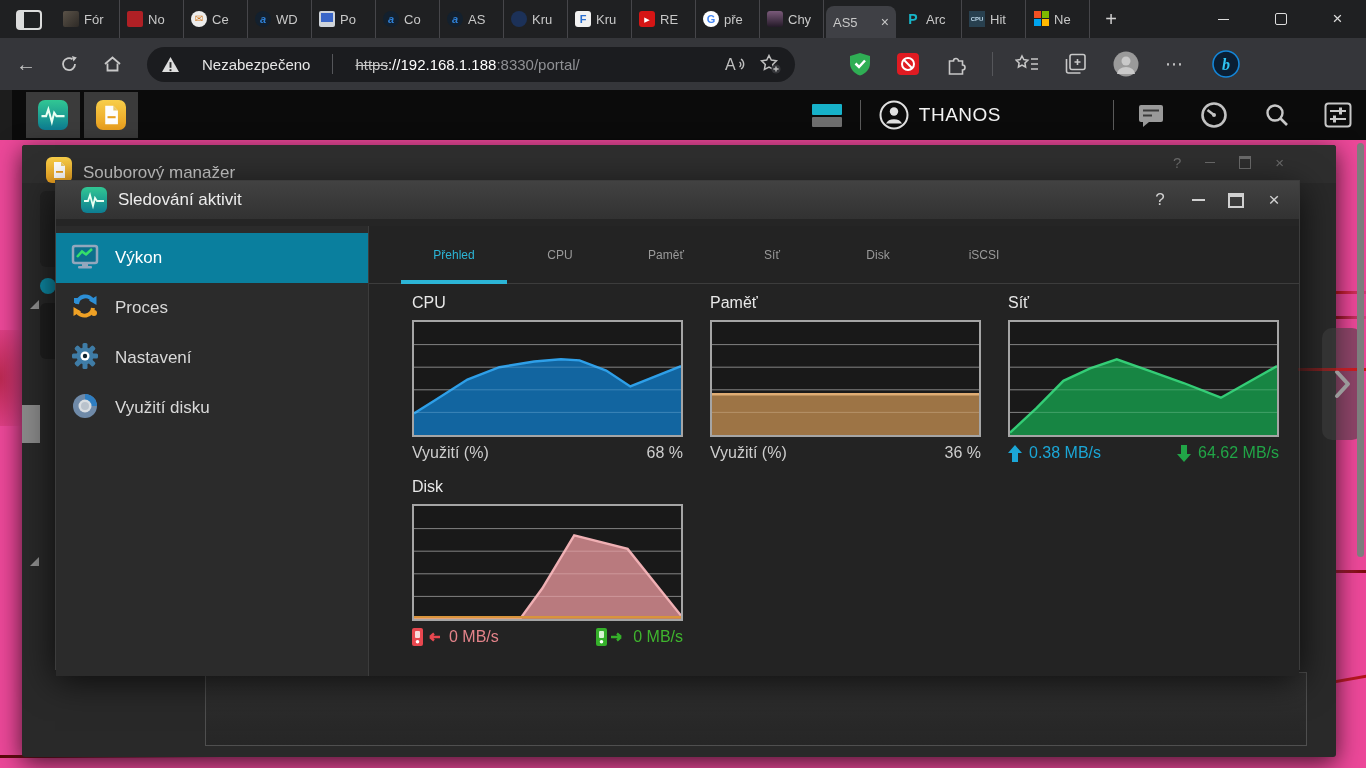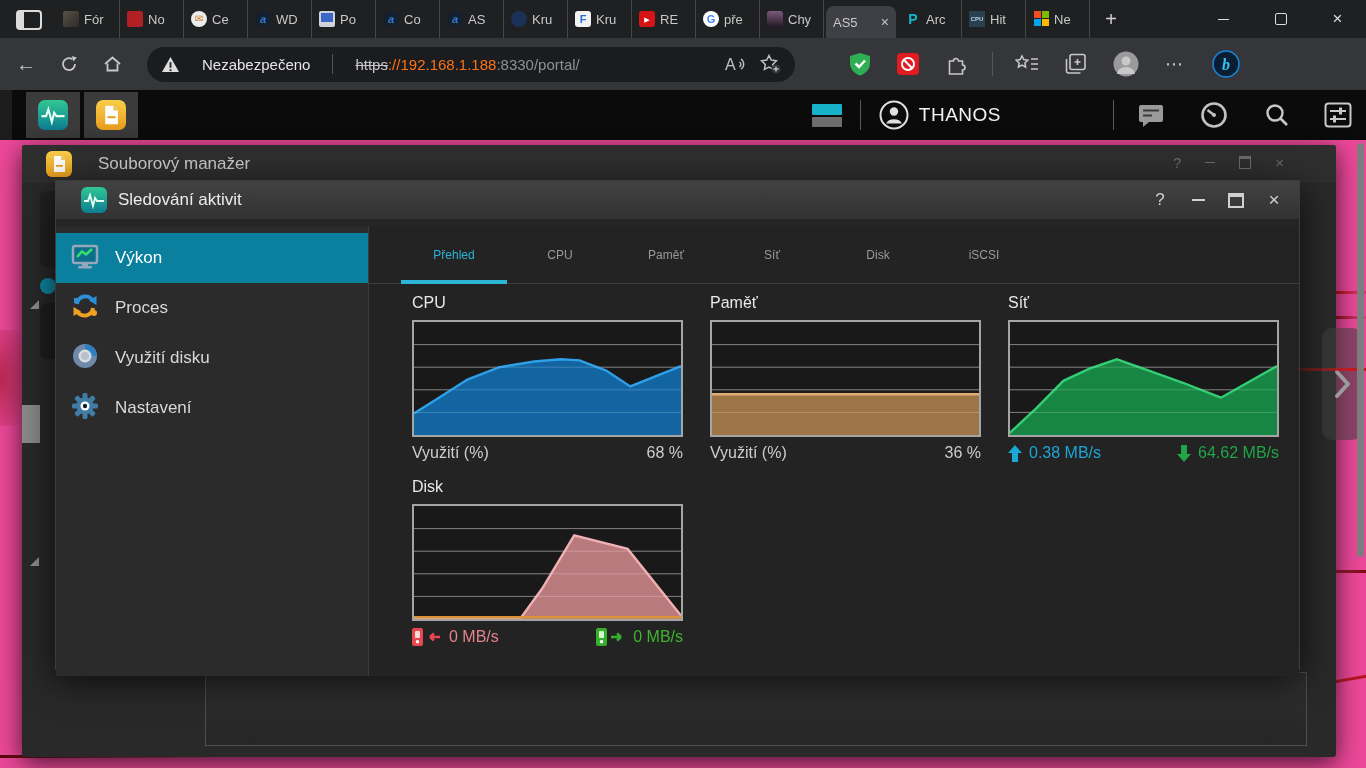--- a/index.html
+++ b/index.html
@@ -45,21 +45,21 @@
   .toolbar{position:absolute;left:0;top:38px;width:1366px;height:52px;background:#35363a;
            display:flex;align-items:center;}
   .nav-ico{width:34px;height:34px;display:flex;align-items:center;justify-content:center;
            color:#c8c8c8;font-size:20px;margin-left:9px;}
   .addressbar{margin-left:18px;width:648px;height:35px;border-radius:18px;background:#1b1c1f;
               display:flex;align-items:center;padding:0 14px;gap:22px;box-sizing:border-box;}
   .addr-warning-label{color:#e6e6e6;font-size:15px;}
   .addr-div{width:1px;height:20px;background:#55565a;}
   .addr-url{font-size:15px;white-space:nowrap;}
   .url-scheme{color:#c8c8c8;text-decoration:line-through;}
-  .url-host{color:#f97316;}
+  .url-host{color:#ffffff;}
   .url-path{color:#8f9094;}
   .pill-right{margin-left:auto;display:flex;align-items:center;gap:12px;}
   .tb-ico{display:flex;align-items:center;justify-content:center;margin-left:26px;}
   .tb-div{width:1px;height:24px;background:#55565a;margin-left:24px;}
   .more-dots{color:#c8c8c8;font-size:18px;letter-spacing:1px;}
   
   .desktop{position:absolute;left:0;top:90px;width:1366px;height:678px;background:#ec4899;}
   .streak{position:absolute;pointer-events:none;}
   
   .nastaskbar{position:absolute;left:0;top:0;width:1366px;height:50px;background:#0b0b0b;
@@ -70,21 +70,21 @@
   .nas-right{margin-left:auto;display:flex;align-items:center;padding-right:14px;}
   .status-widget{display:flex;flex-direction:column;gap:2px;}
   .status-widget .bar1{width:30px;height:11px;background:#17b2ca;border-radius:1px;}
   .status-widget .bar2{width:30px;height:10px;background:#6e6e6e;border-radius:1px;}
   .nas-div{width:1px;height:30px;background:#5a5a5a;margin:0 18px;}
   .nas-user-name{color:#f2f2f2;font-size:19px;letter-spacing:.5px;margin-left:10px;}
   .nas-ico{display:flex;align-items:center;justify-content:center;}
   
   .fm-window{position:absolute;left:22px;top:55px;width:1314px;height:612px;background:#292929;
              border-radius:3px;box-shadow:0 6px 24px rgba(0,0,0,.7);z-index:2;}
-  .fm-titlebar{height:38px;display:flex;align-items:center;gap:26px;padding-left:24px;background:#2e2e2e;
+  .fm-titlebar{height:38px;display:flex;align-items:flex-end;gap:11px;padding-left:24px;background:#2e2e2e;
                border-radius:3px 3px 0 0;}
   .fm-title{color:#c9c9c9;font-size:17px;}
   .fm-controls{position:absolute;right:52px;top:9px;display:flex;gap:24px;color:#6a6a6a;font-size:15px;align-items:center;}
   .fm-min{width:10px;border-top:1.5px solid #6a6a6a;display:inline-block;}
   .fm-max{width:10px;height:9px;border:1.5px solid #6a6a6a;border-top-width:3px;display:inline-block;}
   .fm-frag{position:absolute;background:#222;border-radius:6px;}
   .fm-tri{position:absolute;width:0;height:0;border-bottom:9px solid #8f8f8f;border-left:9px solid transparent;}
   .fm-scrollthumb{position:absolute;left:0;top:260px;width:18px;height:38px;background:#8a8a8a;}
   .fm-bottom-panel{position:absolute;left:183px;top:527px;width:1100px;height:72px;
                    border:1px solid #4f4f4f;background:linear-gradient(#303030,#262626);}
@@ -457,40 +457,40 @@
                   <path d="M7 13 A 8.5 8.5 0 0 1 23 10" fill="none" stroke="#2d8fd6" stroke-width="4"></path>
                   <polygon points="26.5,5 26.5,14 19,9.5" fill="#2d8fd6"></polygon>
                   <path d="M23 17 A 8.5 8.5 0 0 1 7 20" fill="none" stroke="#efa125" stroke-width="4"></path>
                   <polygon points="3.5,25 3.5,16 11,20.5" fill="#efa125"></polygon>
                   <circle cx="24" cy="22" r="3" fill="#efa125"></circle>
                 </svg></span>
               <span>Proces</span>
             </div>
             <div class="side-item">
               <span><svg viewBox="0 0 30 30" width="30" height="30">
-                  <circle cx="15" cy="15" r="12" fill="#6f8aa8"></circle>
-                  <path d="M15 3 A12 12 0 0 1 27 15 L15 15 Z" fill="#2e7ec2"></path>
-                  <circle cx="15" cy="15" r="6.5" fill="#d8dde2"></circle>
-                  <circle cx="15" cy="15" r="4" fill="#b9c2cc"></circle>
-                </svg></span>
-              <span>Využití disku</span>
-            </div>
-            <div class="side-item">
-              <span><svg viewBox="0 0 30 30" width="30" height="30">
                   <g fill="#3f7ca6">
                     <rect x="12.5" y="2" width="5" height="26" rx="1.5"></rect>
                     <rect x="12.5" y="2" width="5" height="26" rx="1.5" transform="rotate(45 15 15)"></rect>
                     <rect x="12.5" y="2" width="5" height="26" rx="1.5" transform="rotate(90 15 15)"></rect>
                     <rect x="12.5" y="2" width="5" height="26" rx="1.5" transform="rotate(135 15 15)"></rect>
                     <circle cx="15" cy="15" r="8.5"></circle>
                   </g>
                   <circle cx="15" cy="15" r="4.5" fill="#ffffff"></circle>
                   <circle cx="15" cy="15" r="2.2" fill="#0d222e"></circle>
                 </svg></span>
               <span>Nastavení</span>
+            </div>
+            <div class="side-item">
+              <span><svg viewBox="0 0 30 30" width="30" height="30">
+                  <circle cx="15" cy="15" r="12" fill="#6f8aa8"></circle>
+                  <path d="M15 3 A12 12 0 0 1 27 15 L15 15 Z" fill="#2e7ec2"></path>
+                  <circle cx="15" cy="15" r="6.5" fill="#d8dde2"></circle>
+                  <circle cx="15" cy="15" r="4" fill="#b9c2cc"></circle>
+                </svg></span>
+              <span>Využití disku</span>
             </div>
           </div>
         <div class="act-content">
           <div class="act-tabs">
               <div class="atab active">Přehled</div>
               <div class="atab">CPU</div>
               <div class="atab">Paměť</div>
               <div class="atab">Síť</div>
               <div class="atab">Disk</div>
               <div class="atab">iSCSI</div>

